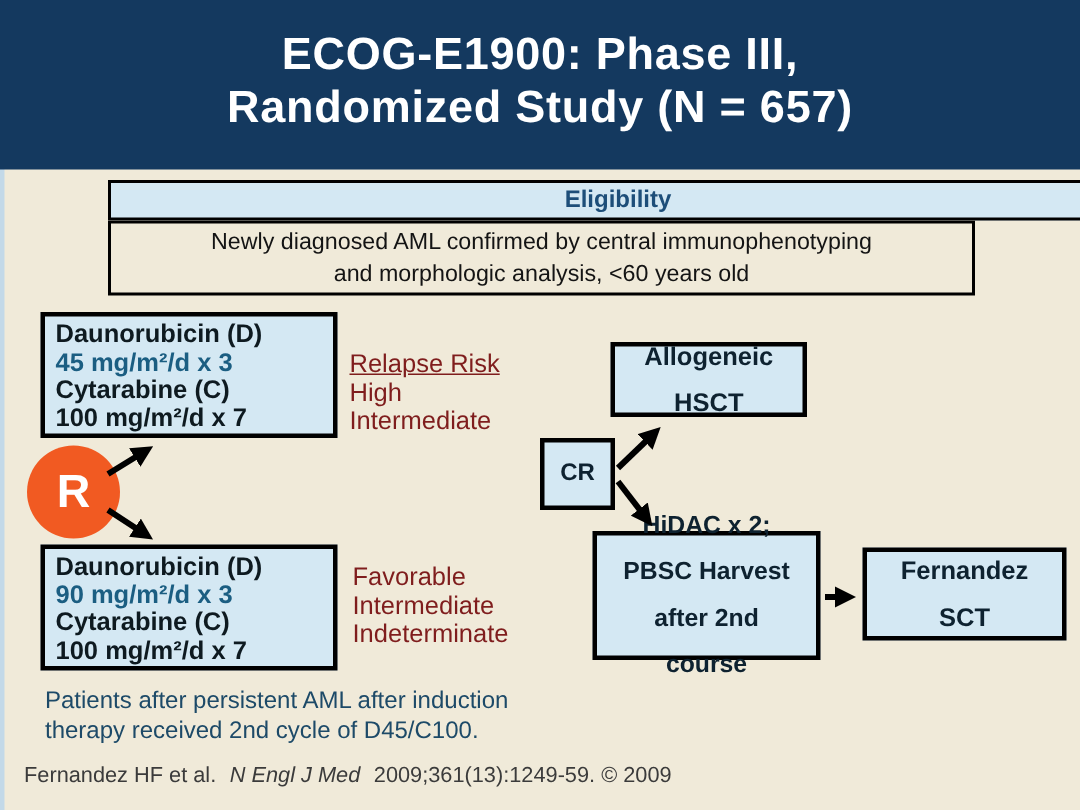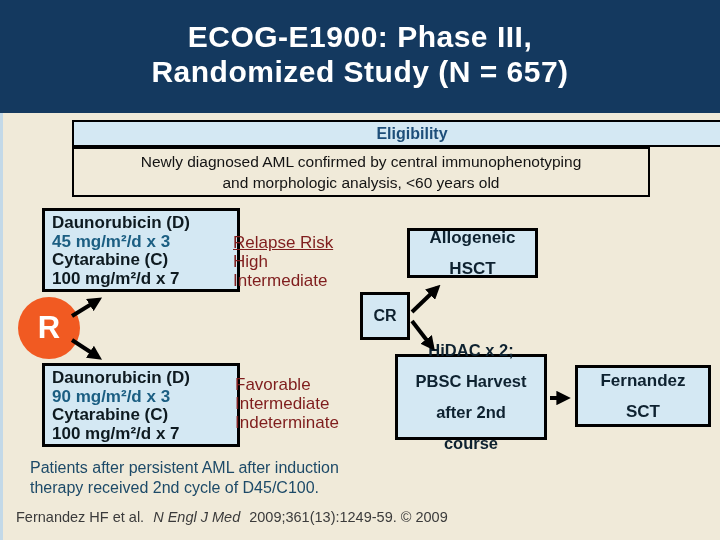--- a/index.html
+++ b/index.html
@@ -24,21 +24,21 @@
   }
   .elig-body{
     position:absolute;left:72px;top:147px;width:578px;height:50px;box-sizing:border-box;
     background:#f0ead9;border:2px solid #000;
     font-size:15.5px;color:#141414;text-align:center;line-height:21px;padding-top:2px;
   }
   
   .arm{
     position:absolute;left:27px;width:198px;height:84px;box-sizing:border-box;
     background:#d4e8f3;border:3px solid #000;padding:3px 0 0 7px;
-    font-size:17px;font-weight:bold;line-height:18.5px;white-space:nowrap;margin-left:15px;
+    font-size:17px;font-weight:bold;line-height:18.5px;white-space:nowrap;
   }
   .arm-a{top:208px;}
   .arm-b{top:363px;}
   .t-dark{color:#0e1a20;}
   .t-blue{color:#1b5e82;}
   
   .risk{position:absolute;font-size:17px;color:#7f1d1d;line-height:19px;}
   .risk-top{left:233px;top:233px;}
   .risk-bottom{left:235px;top:375px;}
   .risk .u{text-decoration:underline;}

